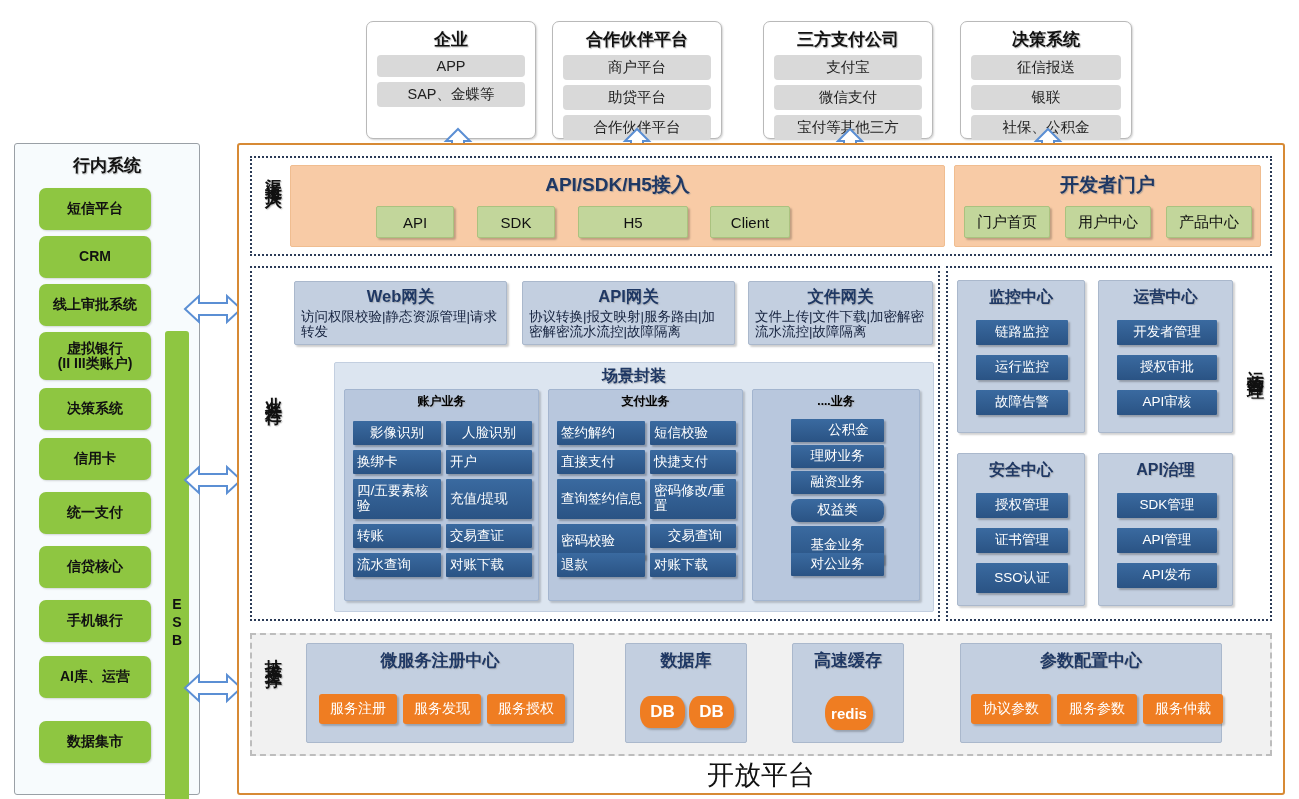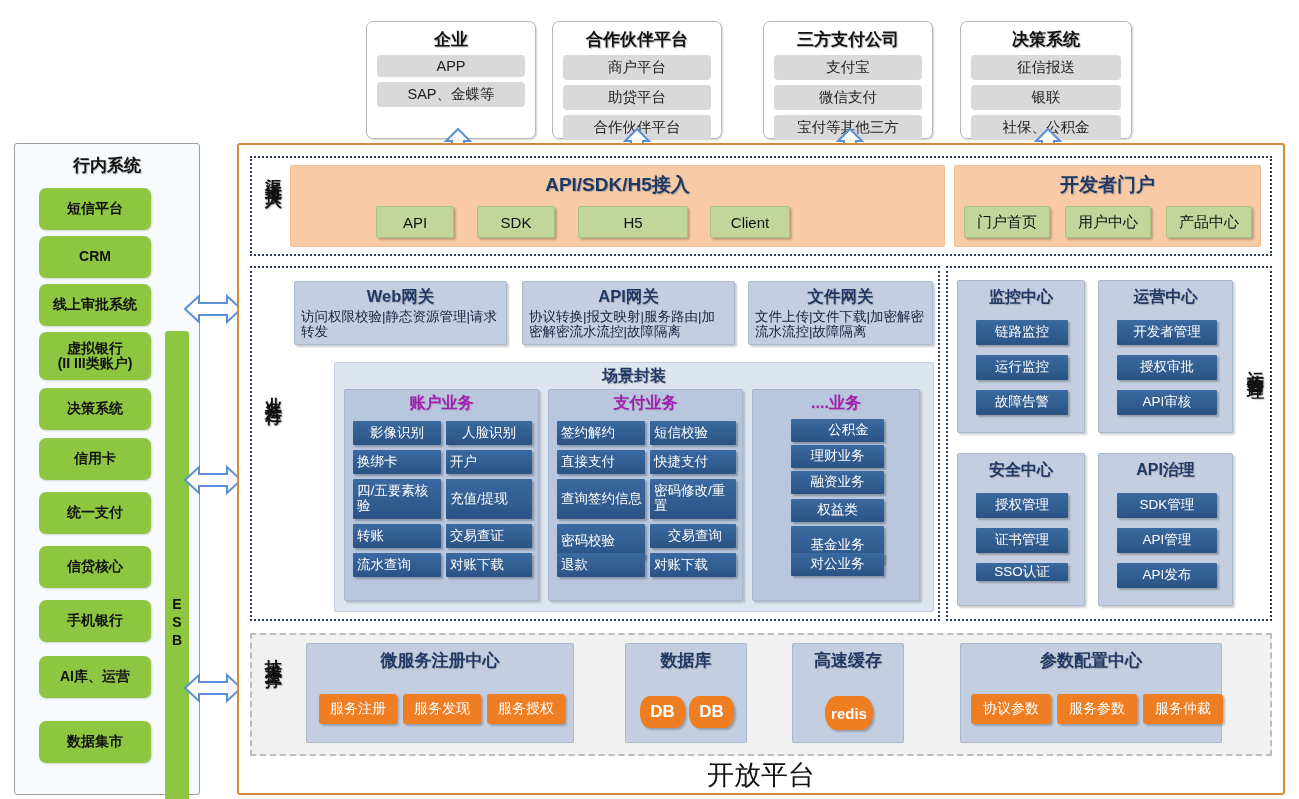--- a/index.html
+++ b/index.html
@@ -154,21 +154,21 @@
     text-shadow:1px 1px 1px rgba(150,150,150,.6);
   }
   .scene-col {
     position:absolute;
     background:#b8c7dd;
     border:1px solid #a3b5cf;
     border-radius:2px;
     box-shadow:2px 2px 2px rgba(0,0,0,.18);
   }
   .scene-col-title {
-    text-align:center; font-weight:bold; font-size:16px; color:#a21caf;
+    text-align:center; font-weight:bold; font-size:12px; color:#000000;
     padding-top:3px;
     text-shadow:1px 1px 1px rgba(160,160,160,.6);
   }
   .blue-chip {
     position:absolute;
     background:#2e5b8e;
     background:linear-gradient(180deg,#3a6aa0 0%,#2a5384 100%);
     color:#ffffff;
     font-size:13.5px;
     border-radius:1px;
@@ -450,21 +450,21 @@
         <div class="scene-col-title">....业务</div>
         <div class="blue-chip center" style="left:38px; top:29px;  width:93px; height:23px;padding-left:22px;">
             <span>公积金</span>
           </div>
         <div class="blue-chip center" style="left:38px; top:55px;  width:93px; height:23px;">
             <span>理财业务</span>
           </div>
         <div class="blue-chip center" style="left:38px; top:81px;  width:93px; height:23px;">
             <span>融资业务</span>
           </div>
-        <div class="blue-chip center" style="left:38px; top:109px; width:93px; height:23px;">
+        <div class="blue-chip center" style="left:38px; top:109px; width:93px; height:23px;border-radius:8px;">
             <span>权益类</span>
           </div>
         <div class="blue-chip center" style="left:38px; top:136px; width:93px; height:38px;">
             <span>基金业务</span>
           </div>
         <div class="blue-chip center" style="left:38px; top:163px; width:93px; height:23px;">
             <span>对公业务</span>
           </div>
       </div>
     </div>
@@ -500,21 +500,21 @@
     </div>
 
     <div class="ops-card" style="left:718px; top:308px; width:128px; height:153px;">
       <div class="ops-title">安全中心</div>
       <div class="blue-chip center" style="left:18px; top:39px;  width:92px; height:25px;">
           <span>授权管理</span>
         </div>
       <div class="blue-chip center" style="left:18px; top:74px;  width:92px; height:25px;">
           <span>证书管理</span>
         </div>
-      <div class="blue-chip center" style="left:18px; top:109px; width:92px; height:18px;">
+      <div class="blue-chip center" style="left:18px; top:109px; width:92px; height:30px;">
           <span>SSO认证</span>
         </div>
     </div>
 
     <div class="ops-card" style="left:859px; top:308px; width:135px; height:153px;">
       <div class="ops-title">API治理</div>
       <div class="blue-chip center" style="left:18px; top:39px;  width:100px; height:25px;">
           <span>SDK管理</span>
         </div>
       <div class="blue-chip center" style="left:18px; top:74px;  width:100px; height:25px;">

